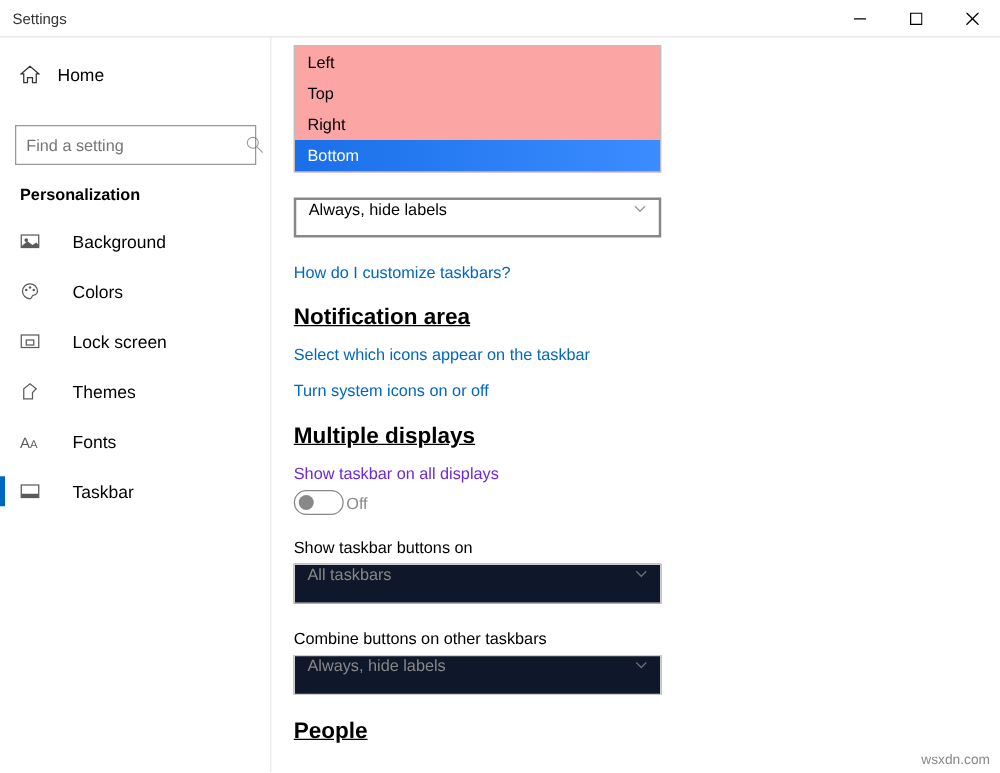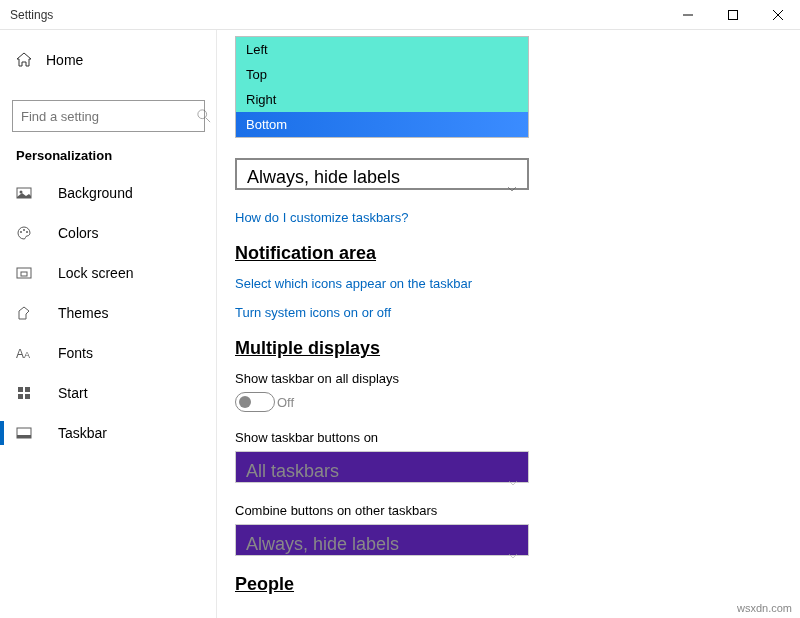--- a/index.html
+++ b/index.html
@@ -22,32 +22,32 @@
     .search-box input { flex:1; border:none; outline:none; font-size:13px; background:transparent; }
     .search-box .sicon { width:14px; height:14px; opacity:.6; }
 
     .section-label { font-size:13px; font-weight:600; padding:6px 16px 10px 16px; }
 
     .nav-item { display:flex; align-items:center; height:40px; padding-left:16px; gap:26px; font-size:14px; cursor:default; position:relative; }
     .nav-item .nicon { width:16px; height:16px; display:flex; align-items:center; justify-content:center; opacity:.8; }
     .nav-item.selected::before { content:""; position:absolute; left:0; top:8px; bottom:8px; width:4px; background:#0067c0; }
 
     .main { flex:1; padding: 6px 30px 10px 18px; overflow:hidden; font-size:13px; color:#000; }
-    .dropdown-open { width:294px; border:1px solid #bfbfbf; background:#5eead4; margin-bottom:20px; }
+    .dropdown-open { width:294px; border:1px solid #bfbfbf; background:#fca5a5; margin-bottom:20px; }
     .dd-item { height:25px; line-height:25px; padding-left:10px; font-size:13px; cursor:default; }
     .dd-item.sel { background: linear-gradient(90deg, #1a6fe8, #3b8cff); color:#fff; }
 
     .label { font-size:13px; margin-bottom:6px; }
-    .combo { width:294px; height:32px; border:2px solid #888; display:flex; align-items:flex-end; justify-content:space-between; padding:0 10px; font-size:18px; background:#fff; margin-bottom:20px; }
-    .combo.disabled { border:1px solid #ccc; background:#4c1d95; color:#888; }
+    .combo { width:294px; height:32px; border:2px solid #888; display:flex; align-items:flex-start; justify-content:space-between; padding:0 10px; font-size:13px; background:#fff; margin-bottom:20px; }
+    .combo.disabled { border:1px solid #ccc; background:#0f172a; color:#888; }
     .combo .chev { width:10px; height:10px; opacity:.6; }
 
     .link { color:#0067c0; font-size:13px; margin-bottom:14px; cursor:default; display:block; }
     .h2 { font-size:18px; font-weight:600; margin:18px 0 12px 0;text-decoration:underline; }
-    .grey-label { color:#000000; font-size:13px; margin-bottom:6px; }
+    .grey-label { color:#6d28d9; font-size:13px; margin-bottom:6px; }
 
     .toggle-row { display:flex; align-items:center; gap:2px; margin-bottom:18px; }
     .toggle { width:40px; height:20px; border-radius:10px; position:relative; }
     .toggle.off { background:#fff; border:1px solid #888; }
     .toggle.off .knob { position:absolute; left:3px; top:3px; width:12px; height:12px; border-radius:50%; background:#888; }
     .toggle-text { font-size:13px; }
     .toggle-row.disabled .toggle-text { color:#8a8a8a; }
 
     .watermark { position:absolute; bottom:4px; right:8px; font-size:11px; color:#888; }
   </style>
@@ -136,31 +136,20 @@
       <span>Themes</span>
     </div>
     <div class="nav-item">
       <span class="nicon">
           <svg viewBox="0 0 16 16" width="16" height="16">
             <text x="0" y="13" font-size="12" font-family="serif" fill="#333">A</text>
             <text x="8" y="13" font-size="9" font-family="serif" fill="#333">A</text>
           </svg>
         </span>
       <span>Fonts</span>
-    </div>
-    <div class="nav-item">
-      <span class="nicon">
-          <svg viewBox="0 0 16 16" width="16" height="16">
-            <rect x="2" y="2" width="5" height="5" fill="#333"></rect>
-            <rect x="9" y="2" width="5" height="5" fill="#333"></rect>
-            <rect x="2" y="9" width="5" height="5" fill="#333"></rect>
-            <rect x="9" y="9" width="5" height="5" fill="#333"></rect>
-          </svg>
-        </span>
-      <span>Start</span>
     </div>
     <div class="nav-item selected">
       <span class="nicon">
           <svg viewBox="0 0 16 16" width="16" height="16">
             <rect x="1" y="3" width="14" height="10" fill="none" stroke="#333"></rect>
             <rect x="1" y="10" width="14" height="3" fill="#333"></rect>
           </svg>
         </span>
       <span>Taskbar</span>
     </div>

